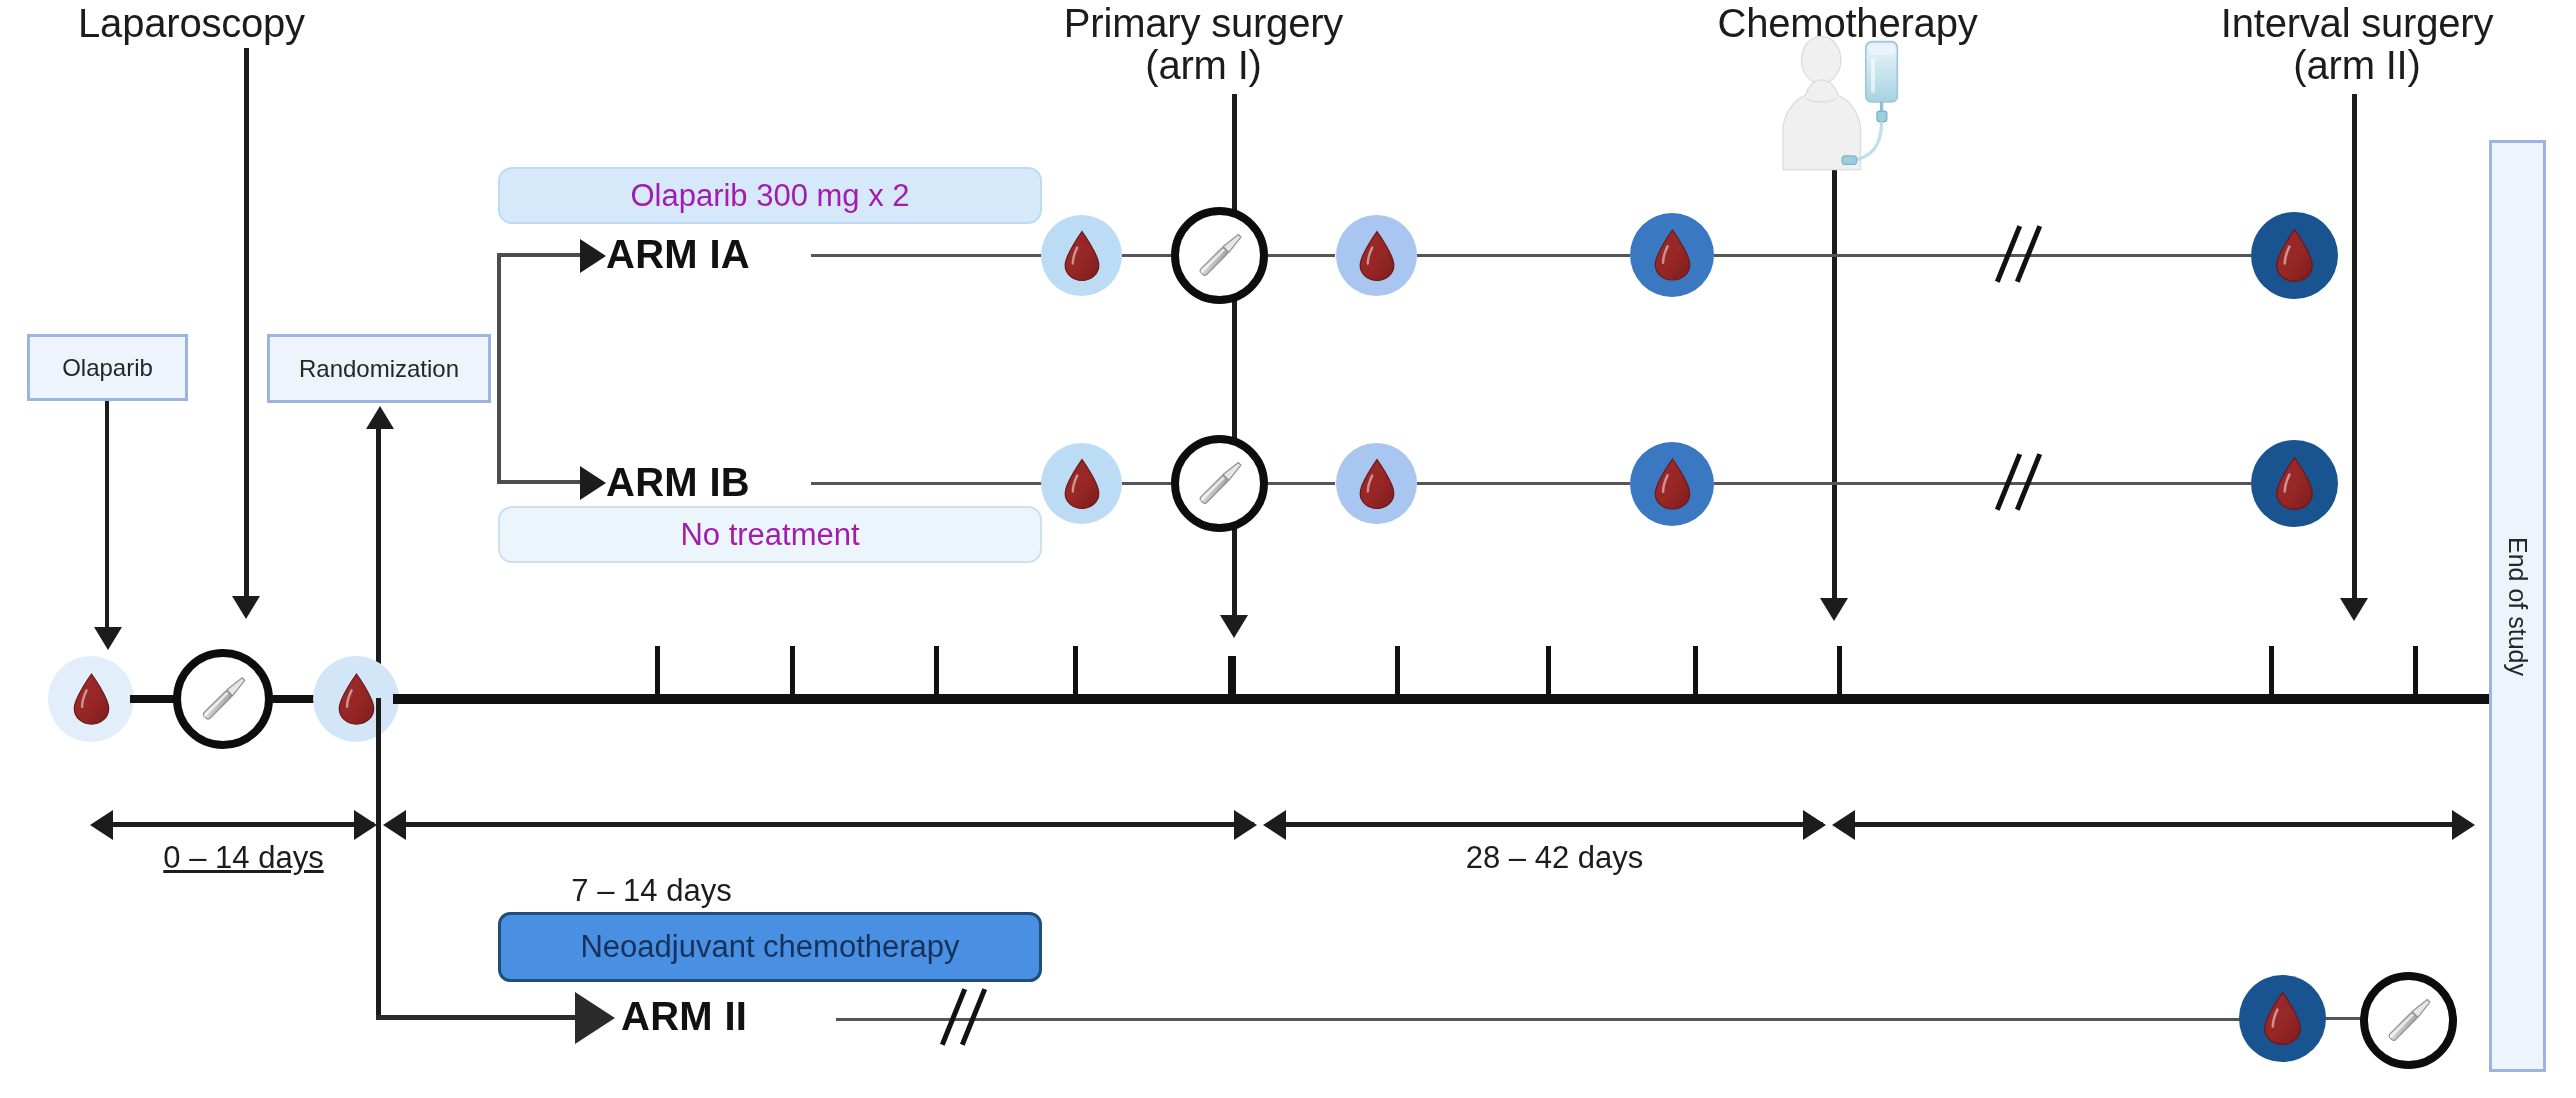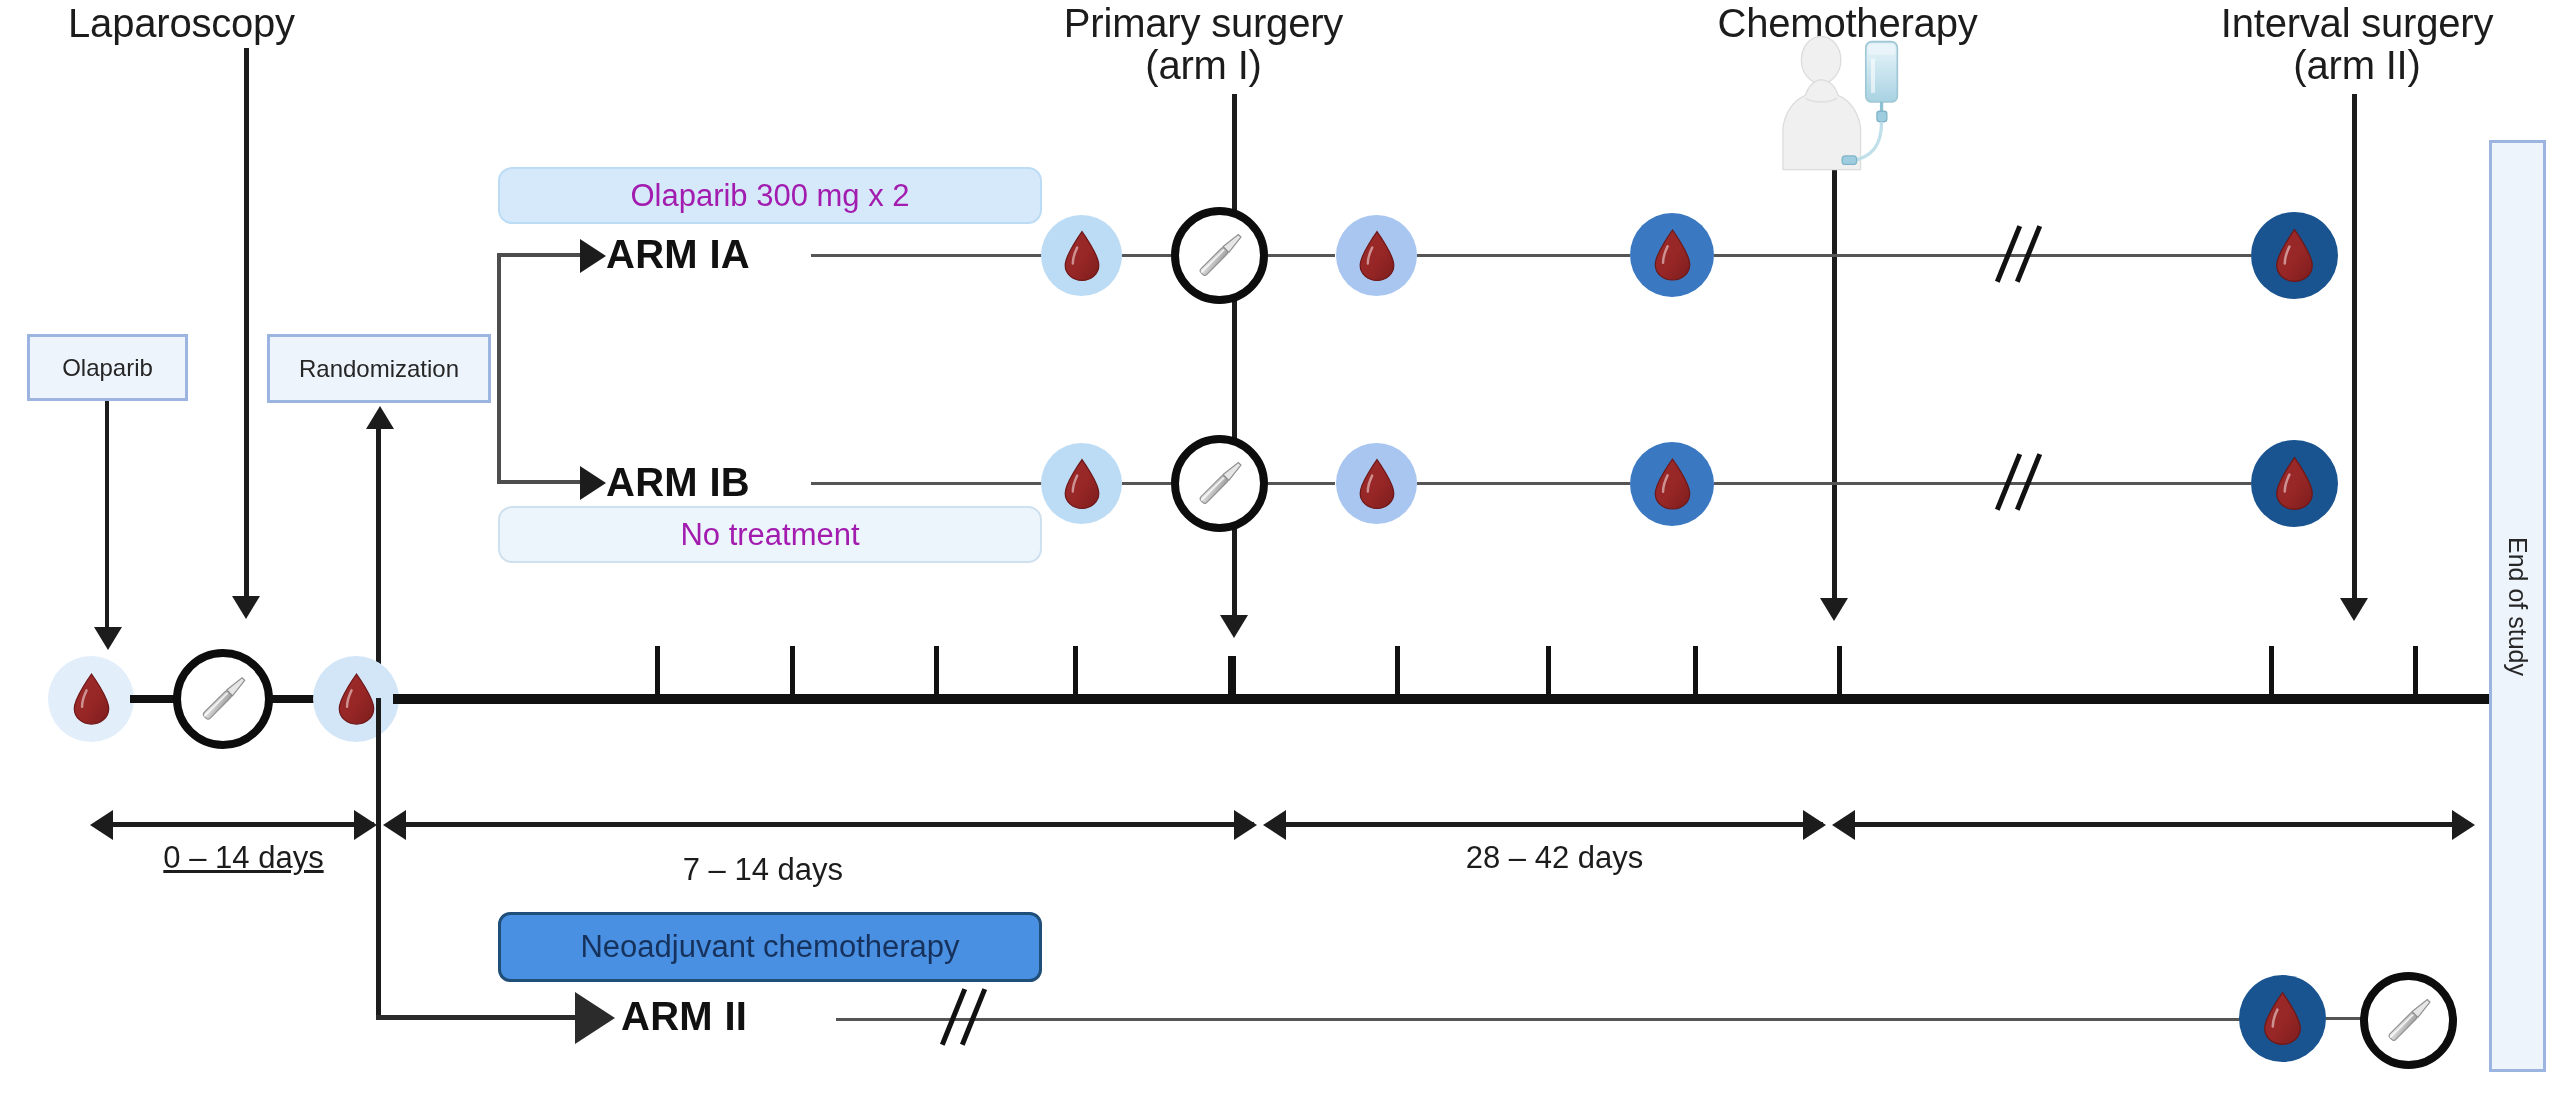--- a/index.html
+++ b/index.html
@@ -97,21 +97,21 @@
         <rect x="143" y="13" width="42" height="17" rx="6" fill="#e8f4f9" stroke="none"></rect>
         <rect x="148" y="36" width="6" height="52" fill="#ffffff" opacity=".6"></rect>
         <path d="M164 102 L164 118" stroke="#8fc0d2" stroke-width="5"></path>
         <rect x="157" y="116" width="15" height="16" rx="4" fill="#9fcde0" stroke="#7fb3c8" stroke-width="2"></rect>
         <path d="M164 132 C164 168 150 186 118 192" stroke="#bfdfeb" stroke-width="5" fill="none"></path>
         <rect x="104" y="184" width="22" height="13" rx="5" fill="#9fcde0" stroke="#7fb3c8" stroke-width="2"></rect>
       </symbol>
     </defs>
   </svg>
 
-  <div class="abs hdr" style="left:36px;top:1.5px;width:291px;">Laparoscopy</div>
+  <div class="abs hdr" style="left:46px;top:1.5px;width:291px;">Laparoscopy</div>
   <div class="abs hdr" style="left:1035px;top:1.5px;width:337px;">Primary surgery
 (arm I)</div>
   <div class="abs hdr" style="left:1656px;top:1.5px;width:383px;">Chemotherapy</div>
   <div class="abs hdr" style="left:2177px;top:1.5px;width:360px;">Interval surgery
 (arm II)</div>
 
   <div class="abs vline" style="left:244px;top:48px;height:549px;"></div>
   <div class="abs ahDown" style="left:232px;top:596px;"></div>
 
   <div class="abs vline" style="left:1232px;top:94px;height:521px;"></div>
@@ -261,21 +261,21 @@
   <div class="abs tick" style="left:2413px;top:646px;height:49px;"></div>
 
   <div class="abs hline" style="left:113px;top:822px;width:261px;height:5.4px;background:#1c1c1c;"></div>
   <div class="abs ahLeftS" style="left:90px;top:810px;"></div>
   <div class="abs ahRightS" style="left:354px;top:810px;"></div>
   <div class="abs durlbl" style="left:113px;top:840px;width:261px;text-decoration:underline;">0 – 14 days</div>
 
   <div class="abs hline" style="left:406px;top:822px;width:848px;height:5.4px;background:#1c1c1c;"></div>
   <div class="abs ahLeftS" style="left:383px;top:810px;"></div>
   <div class="abs ahRightS" style="left:1234px;top:810px;"></div>
-  <div class="abs durlbl" style="left:460px;top:852px;width:383px;text-align:right;">7 – 14 days</div>
+  <div class="abs durlbl" style="left:460px;top:873px;width:383px;">7 – 14 days</div>
 
   <div class="abs hline" style="left:1286px;top:822px;width:537px;height:5.4px;background:#1c1c1c;"></div>
   <div class="abs ahLeftS" style="left:1263px;top:810px;"></div>
   <div class="abs ahRightS" style="left:1803px;top:810px;"></div>
   <div class="abs durlbl" style="left:1363px;top:840px;width:383px;">28 – 42 days</div>
 
   <div class="abs hline" style="left:1855px;top:822px;width:616px;height:5.4px;background:#1c1c1c;"></div>
   <div class="abs ahLeftS" style="left:1832px;top:810px;"></div>
   <div class="abs ahRightS" style="left:2452px;top:810px;"></div>
 

